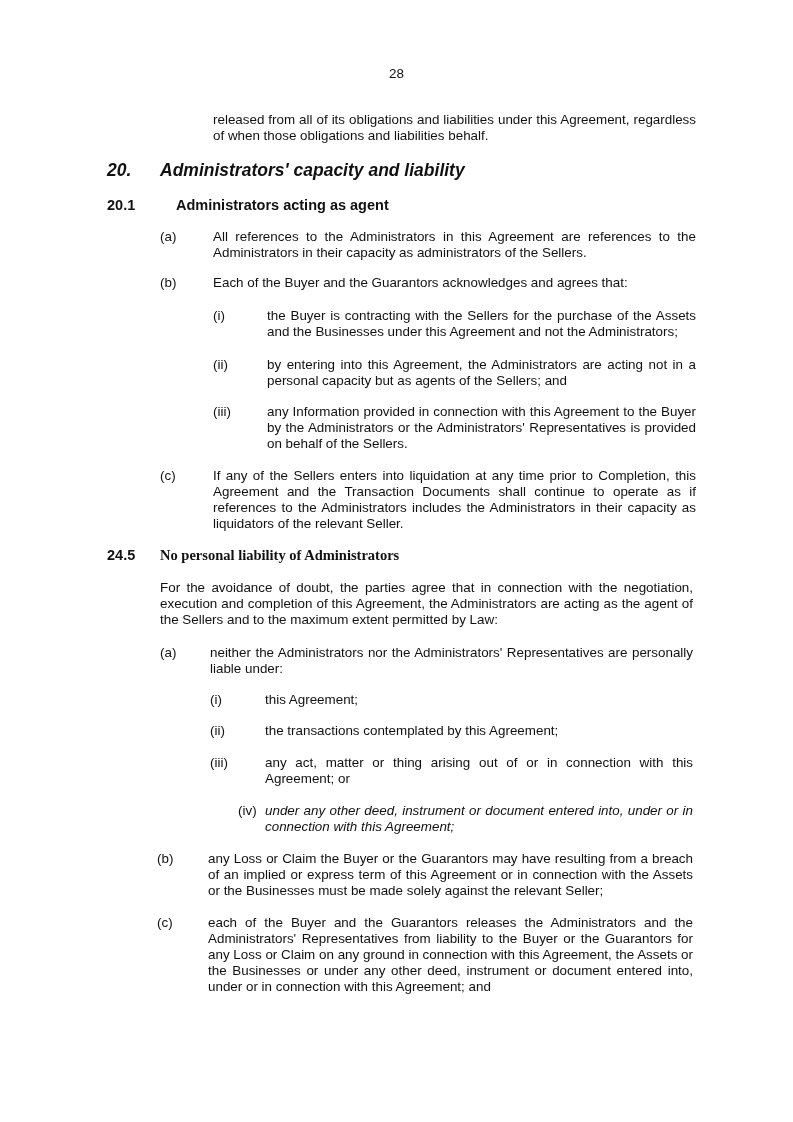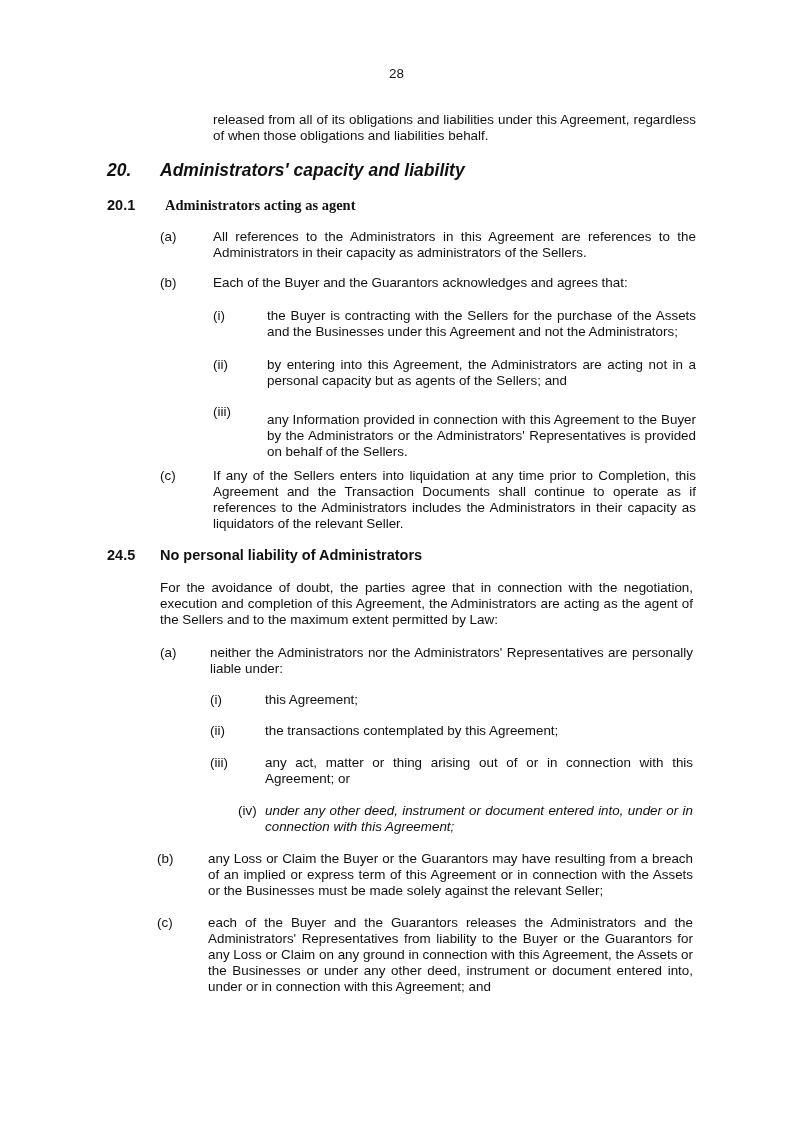--- a/index.html
+++ b/index.html
@@ -16,42 +16,42 @@
 <body>
 
 <div class="abs pagenum" style="left:0; top:66px;">28</div>
 
 <div class="abs p" style="left:213px; top:112px; width:483px;">released from all of its obligations and liabilities under this Agreement, regardless of when those obligations and liabilities behalf.</div>
 
 <div class="abs h1" style="left:107px; top:160px;">20.</div>
 <div class="abs h1" style="left:160px; top:160px;">Administrators' capacity and liability</div>
 
 <div class="abs h2" style="left:107px; top:196px;">20.1</div>
-<div class="abs h2" style="left:165px; top:196px;font-family:Liberation Serif, serif;">Administrators acting as agent</div>
+<div class="abs h2" style="left:176px; top:196px;">Administrators acting as agent</div>
 
 <div class="abs lbl" style="left:160px; top:229px;">(a)</div>
 <div class="abs p" style="left:213px; top:229px; width:483px;">All references to the Administrators in this Agreement are references to the Administrators in their capacity as administrators of the Sellers.</div>
 
 <div class="abs lbl" style="left:160px; top:275px;">(b)</div>
 <div class="abs p" style="left:213px; top:275px; width:483px;">Each of the Buyer and the Guarantors acknowledges and agrees that:</div>
 
 <div class="abs lbl" style="left:213px; top:308px;">(i)</div>
 <div class="abs p" style="left:267px; top:308px; width:429px;">the Buyer is contracting with the Sellers for the purchase of the Assets and the Businesses under this Agreement and not the Administrators;</div>
 
 <div class="abs lbl" style="left:213px; top:357px;">(ii)</div>
 <div class="abs p" style="left:267px; top:357px; width:429px;">by entering into this Agreement, the Administrators are acting not in a personal capacity but as agents of the Sellers; and</div>
 
 <div class="abs lbl" style="left:213px; top:404px;">(iii)</div>
-<div class="abs p" style="left:267px; top:404px; width:429px;margin-top:8px;">any Information provided in connection with this Agreement to the Buyer by the Administrators or the Administrators' Representatives is provided on behalf of the Sellers.</div>
+<div class="abs p" style="left:267px; top:404px; width:429px;">any Information provided in connection with this Agreement to the Buyer by the Administrators or the Administrators' Representatives is provided on behalf of the Sellers.</div>
 
 <div class="abs lbl" style="left:160px; top:468px;">(c)</div>
 <div class="abs p" style="left:213px; top:468px; width:483px;">If any of the Sellers enters into liquidation at any time prior to Completion, this Agreement and the Transaction Documents shall continue to operate as if references to the Administrators includes the Administrators in their capacity as liquidators of the relevant Seller.</div>
 
 <div class="abs h2" style="left:107px; top:546px;">24.5</div>
-<div class="abs h2" style="left:160px; top:546px;">No personal liability of Administrators</div>
+<div class="abs h2" style="left:160px; top:546px;font-family:Liberation Serif, serif;">No personal liability of Administrators</div>
 
 <div class="abs p" style="left:160px; top:580px; width:533px;">For the avoidance of doubt, the parties agree that in connection with the negotiation, execution and completion of this Agreement, the Administrators are acting as the agent of the Sellers and to the maximum extent permitted by Law:</div>
 
 <div class="abs lbl" style="left:160px; top:645px;">(a)</div>
 <div class="abs p" style="left:210px; top:645px; width:483px;">neither the Administrators nor the Administrators' Representatives are personally liable under:</div>
 
 <div class="abs lbl" style="left:210px; top:692px;">(i)</div>
 <div class="abs p" style="left:265px; top:692px; width:428px;">this Agreement;</div>
 
 <div class="abs lbl" style="left:210px; top:723px;">(ii)</div>

